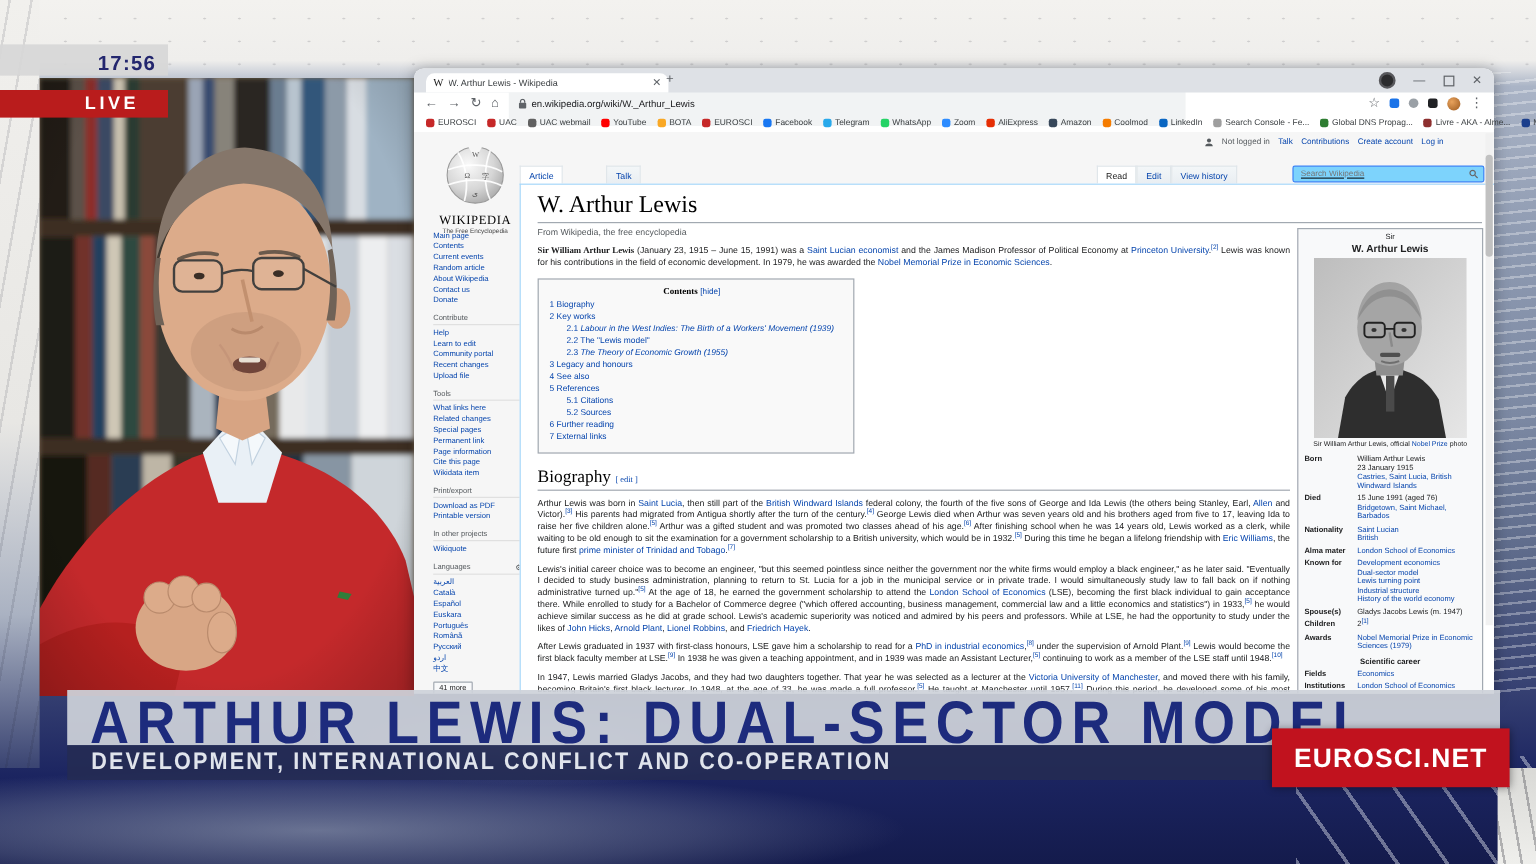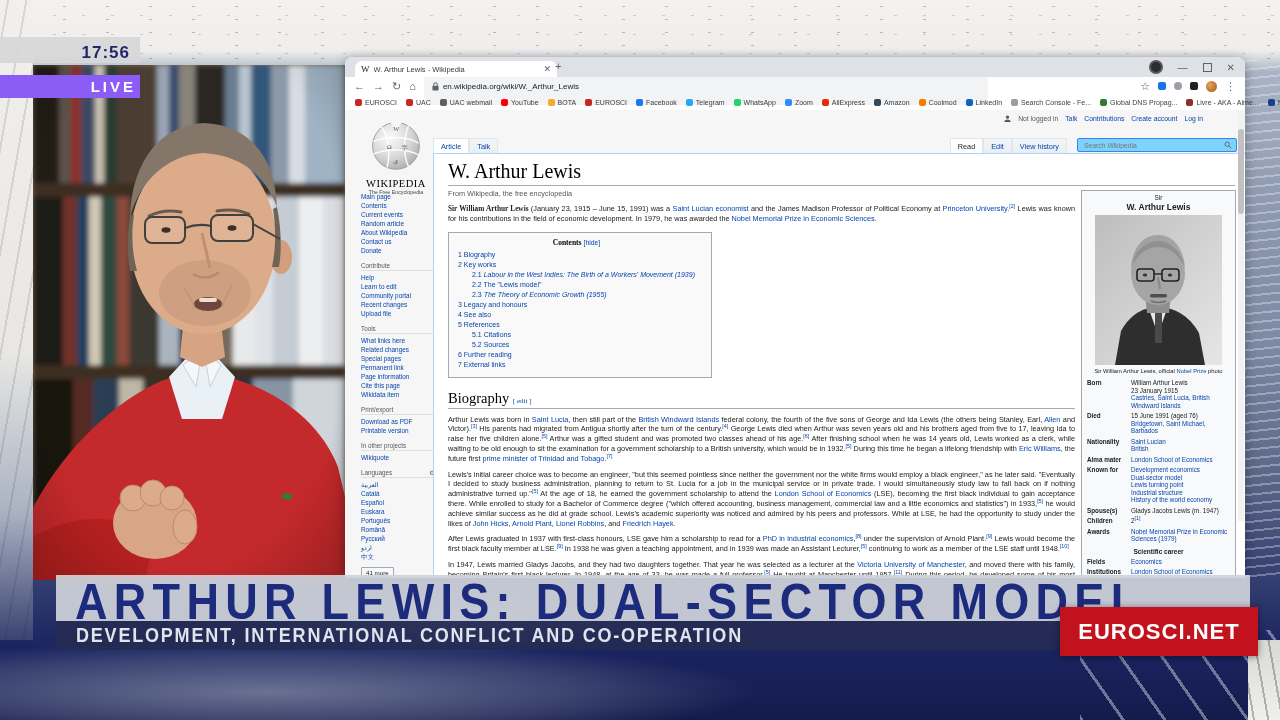--- a/index.html
+++ b/index.html
@@ -64,21 +64,21 @@
   .wp-personal{position:absolute;top:5px;right:42px;display:flex;gap:7px;font-size:6.8px;align-items:center;}
   .wp-personal .gray{color:#54595d;}
   .wp-personal .blue{color:#0645ad;}
   .wp-logo{position:absolute;left:12px;top:8px;width:78px;text-align:center;}
   .wp-word{font-family:"Liberation Serif",serif;font-size:10.5px;letter-spacing:.5px;color:#000;margin-top:2px;}
   .wp-tagline{font-size:5.3px;color:#444;}
   .wp-sidebar{position:absolute;left:16px;top:82px;width:74px;}
   .sb-h{font-size:6.3px;color:#54595d;margin:7px 0 2px;border-bottom:1px solid #e0e0e0;padding-bottom:1px;display:flex;justify-content:space-between;}
   .sb-a{font-size:6.4px;color:#0645ad;line-height:9px;display:block;white-space:nowrap;}
   .sb-more-btn{border:1px solid #a2a9b1;font-size:6.2px;color:#202122;padding:1px 4px;display:inline-block;margin-top:4px;background:#f8f9fa;border-radius:1px;}
-  .wp-tabs{position:absolute;top:27px;left:88px;right:8px;height:16px;display:flex;align-items:flex-end;}
+  .wp-tabs{position:absolute;top:27px;left:88px;right:8px;height:16px;display:flex;align-items:flex-end;gap:36px;}
   .wp-tab{font-size:7.3px;padding:3px 7px 2px;color:#0645ad;background:linear-gradient(180deg,#f3f6f8,#e9eef2);border:1px solid #e0e6ea;border-bottom:none;}
   .wp-tab.on{background:#fff;color:#222;}
   .wp-tab.art{color:#0645ad;background:#fff;}
   .wp-tabs-right{margin-left:auto;display:flex;align-items:flex-end;}
   .wp-search{width:150px;height:12px;border:1px solid #3b82f6;border-radius:2px;background:#7dd3fc;
     display:flex;align-items:center;padding:0 4px;margin-left:10px;margin-bottom:1px;text-decoration:underline;}
   .wp-search input{border:none;outline:none;flex:1;font-size:6.8px;color:#222;background:transparent;min-width:0;}
   .wp-content{position:absolute;left:88px;top:43px;right:0;bottom:0;background:#fff;
     border:1px solid #a7d7f9;border-right:none;border-bottom:none;padding:6px 10px 0 14px;}
   .art-title{font-family:"Liberation Serif",serif;font-size:20px;color:#000;border-bottom:1px solid #a2a9b1;padding-bottom:2px;font-weight:normal;margin:0;}
@@ -117,22 +117,22 @@
   .band2-t{position:absolute;left:20px;top:3px;font-size:20px;font-weight:bold;color:#e0e4ec;
     transform:scaleX(.9);transform-origin:0 0;white-space:nowrap;letter-spacing:2px;}
   .brand{position:absolute;left:1060px;top:607px;width:198px;height:49px;background:#c1121e;
     display:flex;align-items:center;justify-content:center;box-shadow:0 1px 7px rgba(0,0,0,.45);}
   .brand-t{font-size:22px;font-weight:bold;color:#fff;letter-spacing:1px;}
 
   
   .time-badge{position:absolute;left:0;top:37px;width:140px;height:26px;background:rgba(215,215,215,.92);
     display:flex;align-items:flex-end;justify-content:flex-end;padding-right:10px;box-sizing:border-box;}
   .time-t{font-size:17px;font-weight:bold;color:#23266e;letter-spacing:1px;}
-  .live-badge{position:absolute;left:0;top:75px;width:140px;height:23px;background:#8b5cf6;
-    display:flex;align-items:center;justify-content:flex-end;padding-right:4px;box-sizing:border-box;}
+  .live-badge{position:absolute;left:0;top:75px;width:140px;height:23px;background:#b91c1c;
+    display:flex;align-items:center;justify-content:flex-end;padding-right:24px;box-sizing:border-box;}
   .live-t{font-size:15px;font-weight:bold;color:#fff;letter-spacing:3px;}
 </style>
 </head>
 <body>
 
 <div class="bg-top-flecks"></div>
 <div class="bg-left-strip"></div>
 <div class="bg-right-ripples"></div>
 <div class="bg-bottom-patch"></div>
 <div class="bg-bottom-patch2"></div>

